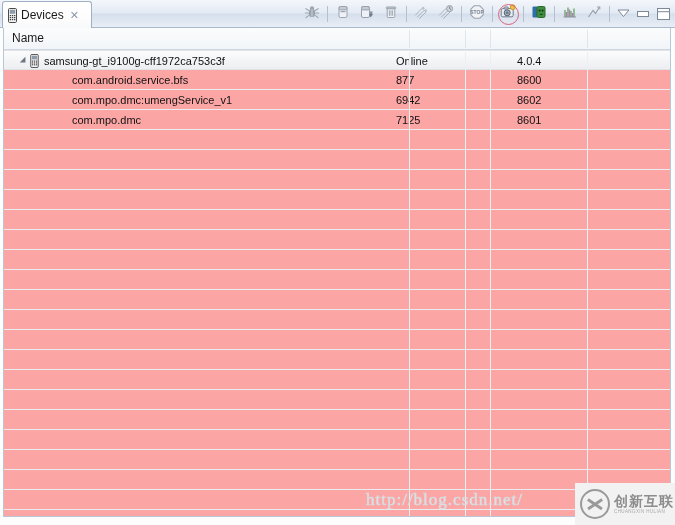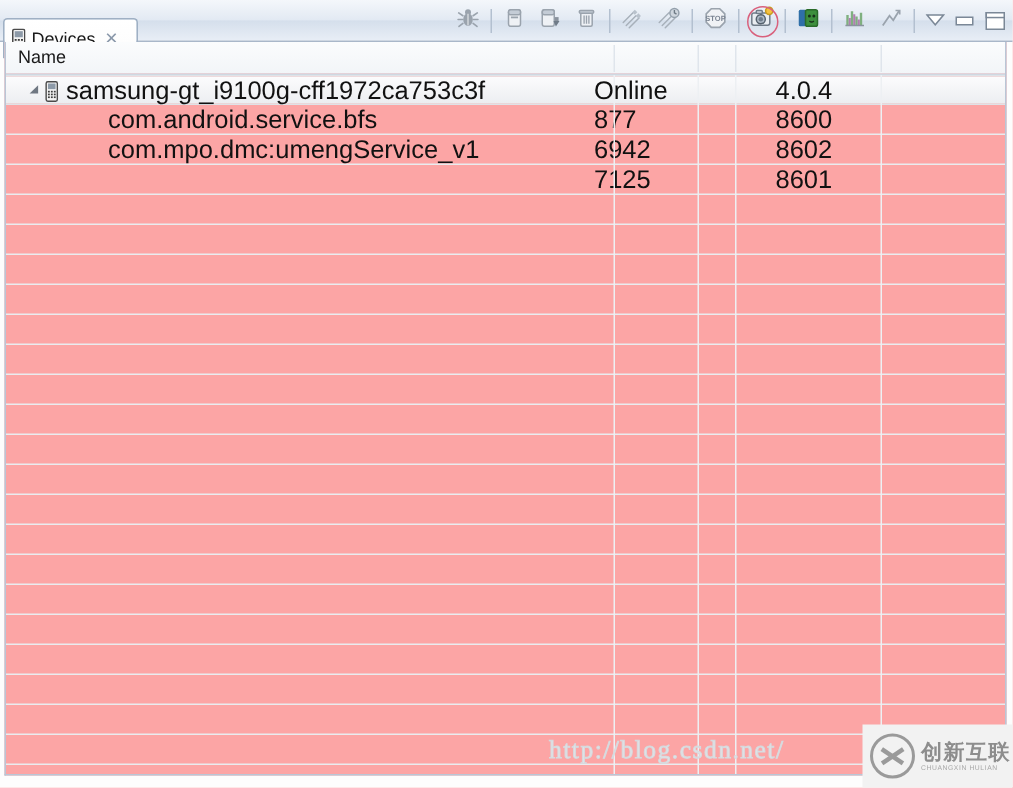--- a/index.html
+++ b/index.html
@@ -14,21 +14,21 @@
 
   
   .topbar{position:absolute;left:0;top:0;width:675px;height:28px;}
   .topbar-bg{
     position:absolute;left:0;top:0;width:675px;height:28px;
     background:linear-gradient(to bottom,#f4f7fb 0%,#e3eaf3 48%,#d5dfec 52%,#e8eef6 100%);
     border-bottom:1px solid #a9b7c9;
     box-sizing:border-box;
   }
   .tab{
-    position:absolute;left:2px;top:12px;height:27px;width:90px;
+    position:absolute;left:2px;top:1px;height:27px;width:90px;
     background:linear-gradient(to bottom,#ffffff 0%,#fdfdfd 60%,#f7f9fb 100%);
     border:1px solid #9fb0c4;border-bottom:none;
     border-radius:3px 3px 0 0;
     box-sizing:border-box;
     display:flex;align-items:center;gap:4px;padding-left:5px;
   }
   .tab-label{font-size:12px;color:#1a1a1a;white-space:nowrap;}
   .tab-close{font-size:11px;color:#8a98aa;margin-left:2px;cursor:pointer;line-height:1;}
   .phone-ico{width:9px;height:15px;display:block;}
 
@@ -75,21 +75,21 @@
   .row{
     position:relative;height:20px;box-sizing:border-box;
     border-bottom:1px solid #e9ecef;
   }
   .row.sel{
     background:linear-gradient(to bottom,#fcfcfd 0%,#eceef1 100%);
     border-top:1px solid #dfe3e8;border-bottom:1px solid #dfe3e8;
   }
   .cell{
     position:absolute;top:0;height:20px;line-height:20px;
-    font-size:17px;color:#111;white-space:nowrap;overflow:hidden;
+    font-size:11px;color:#111;white-space:nowrap;overflow:hidden;
     box-sizing:border-box;
   }
   .c-name{left:0;}
   .c-a{left:392px;}
   .c-b{left:465px;}
   .c-c{left:513px;}
   .c-d{left:590px;}
   .name-wrap{display:flex;align-items:center;height:20px;}
   .twisty{
     width:0;height:0;margin-left:18px;margin-right:4px;
@@ -395,20 +395,25 @@
             <div class="name-wrap indent">
               <span>com.mpo.dmc:umengService_v1</span>
             </div>
           </div>
           <div class="cell c-a" style="width:50px;">6942</div>
           <div class="cell c-b" style="width:20px;"></div>
           <div class="cell c-c" style="width:68px;">8602</div>
           <div class="cell c-d" style="width:76px;"></div>
         </div>
         <div class="row">
+          <div class="cell c-name" style="width:405px;">
+            <div class="name-wrap indent">
+              <span>com.mpo.dmc</span>
+            </div>
+          </div>
           <div class="cell c-a" style="width:50px;">7125</div>
           <div class="cell c-b" style="width:20px;"></div>
           <div class="cell c-c" style="width:68px;">8601</div>
           <div class="cell c-d" style="width:76px;"></div>
         </div>
         <div class="row"></div>
         <div class="row"></div>
         <div class="row"></div>
         <div class="row"></div>
         <div class="row"></div>

